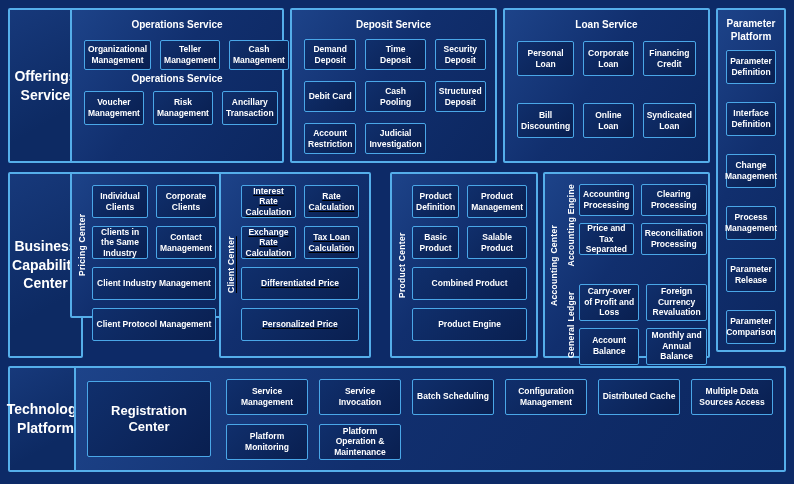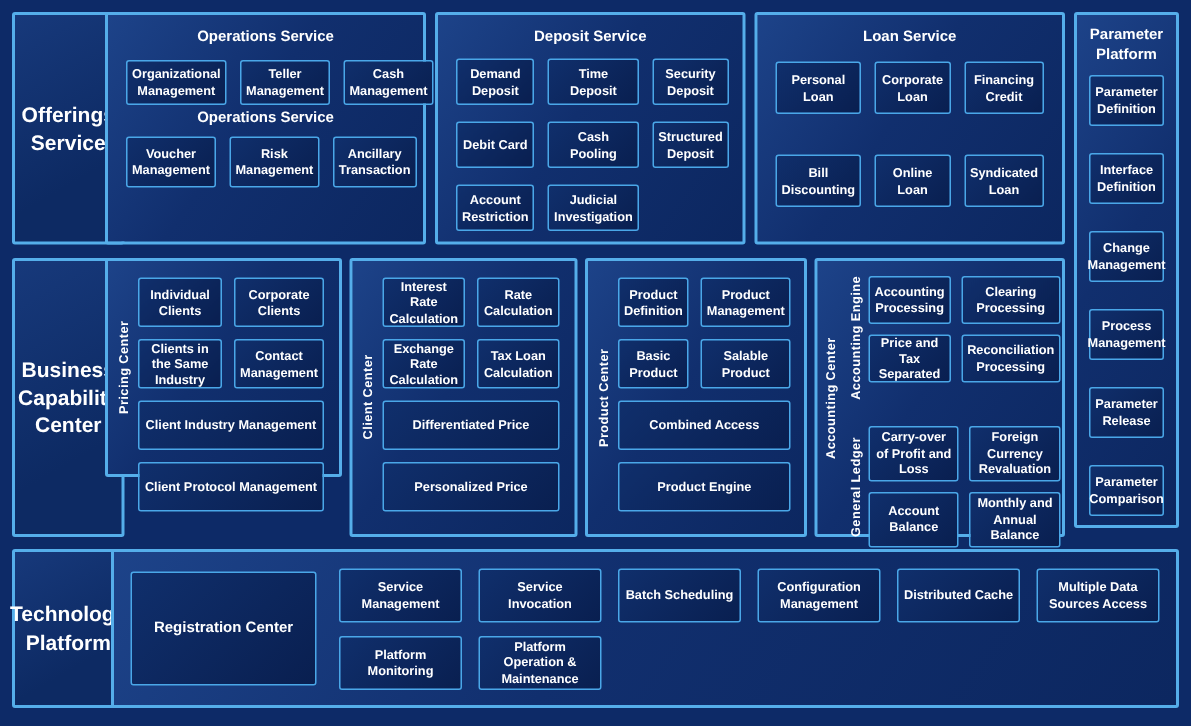--- a/index.html
+++ b/index.html
@@ -63,21 +63,21 @@
   .acct-inner { flex:1; display:flex; flex-direction:column; padding-right:9px; }
   .acct-group { display:flex; }
   .acct-group .vlabel { width:17px; flex:none; }
   .acct-grid { flex:1; display:grid; grid-template-columns:1fr 1fr; gap:7px; }
   .g-engine { margin-top:10px; }
   .g-engine .acct-grid { grid-auto-rows:32px; }
   .g-ledger { margin-top:17px; }
   .g-ledger .acct-grid { grid-auto-rows:37px; }
   
   .bottom-panel { display:flex; align-items:center; }
-  .reg-box { width:124px; height:76px; margin:0 15px 0 11px; flex:none; font-size:10px; }
+  .reg-box { width:124px; height:76px; margin:0 15px 0 11px; flex:none; font-size:13px; }
   .bottom-grid {
     flex:1; display:grid; grid-template-columns:repeat(6,1fr);
     gap:9px 11px; grid-auto-rows:36px; margin-right:11px;
   }
 </style>
 </head>
 <body>
 
 <div class="rail" style="top:8px;height:155px;">Offerings Service</div>
 <div class="rail" style="top:172px;height:186px;">Business Capability Center</div>
@@ -141,40 +141,40 @@
   <div class="center-grid">
     <div class="box">Individual Clients</div>
     <div class="box">Corporate Clients</div>
     <div class="box">Clients in the Same Industry</div>
     <div class="box">Contact Management</div>
     <div class="box wide">Client Industry Management</div>
     <div class="box wide">Client Protocol Management</div>
   </div>
 </div>
 
-<div class="panel center-panel" style="left:233px;top:172px;width:152px;height:186px;">
+<div class="panel center-panel" style="left:219px;top:172px;width:152px;height:186px;text-decoration:underline;">
   <div class="vlabel">Client Center</div>
   <div class="center-grid">
     <div class="box">Interest Rate Calculation</div>
     <div class="box">Rate Calculation</div>
     <div class="box">Exchange Rate Calculation</div>
     <div class="box">Tax Loan Calculation</div>
     <div class="box wide">Differentiated Price</div>
     <div class="box wide">Personalized Price</div>
   </div>
 </div>
 
 <div class="panel center-panel" style="left:390px;top:172px;width:148px;height:186px;">
   <div class="vlabel">Product Center</div>
   <div class="center-grid">
     <div class="box">Product Definition</div>
     <div class="box">Product Management</div>
     <div class="box">Basic Product</div>
     <div class="box">Salable Product</div>
-    <div class="box wide">Combined Access</div>
+    <div class="box wide">Combined Product</div>
     <div class="box wide">Product Engine</div>
   </div>
 </div>
 
 <div class="panel center-panel" style="left:543px;top:172px;width:167px;height:186px;">
   <div class="vlabel" style="width:17px;">Accounting Center</div>
   <div class="acct-inner">
     <div class="acct-group g-engine">
       <div class="vlabel">Accounting Engine</div>
       <div class="acct-grid">

